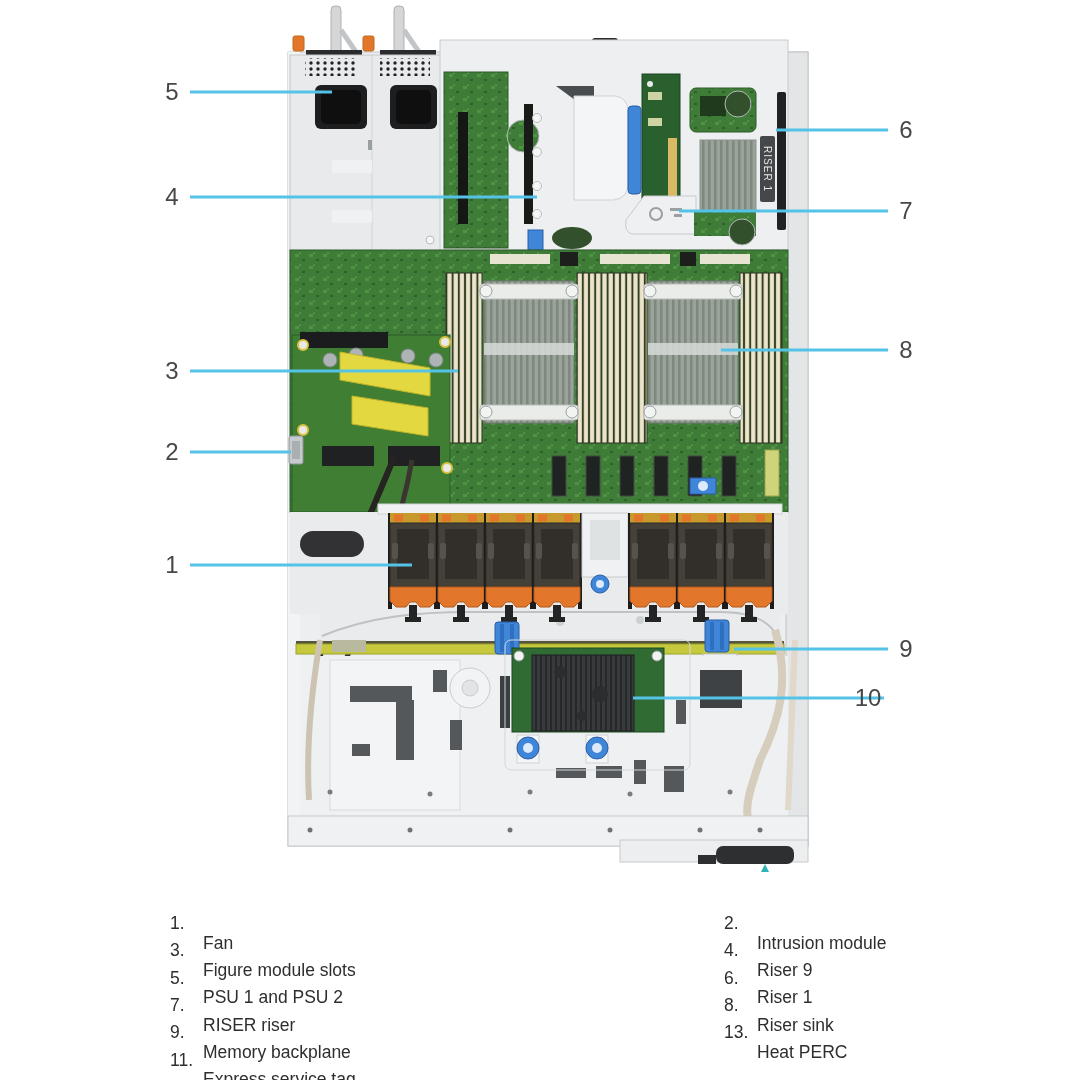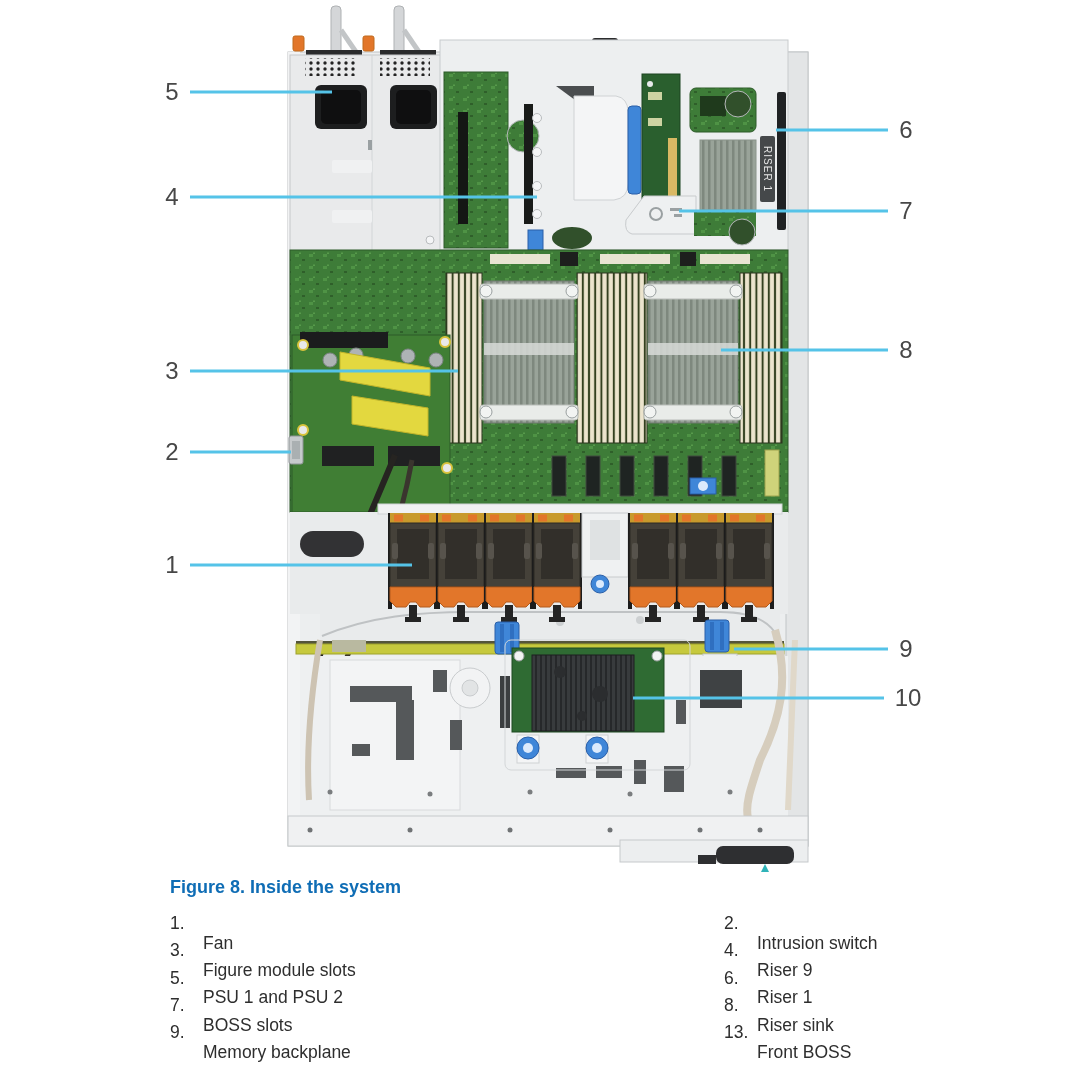--- a/index.html
+++ b/index.html
@@ -342,63 +342,66 @@
 
 <div class="co" style="left:172px;top:565px">1</div>
 <div class="co" style="left:172px;top:452px">2</div>
 <div class="co" style="left:172px;top:371px">3</div>
 <div class="co" style="left:172px;top:197px">4</div>
 <div class="co" style="left:172px;top:92px">5</div>
 <div class="co" style="left:906px;top:130px">6</div>
 <div class="co" style="left:906px;top:211px">7</div>
 <div class="co" style="left:906px;top:350px">8</div>
 <div class="co" style="left:906px;top:649px">9</div>
-<div class="co" style="left:908px;top:698px">10</div>
-
-<div id="caption">Figure 8. Inside the system</div>
+<div class="co" style="left:868px;top:698px">10</div>
+
 
 <div id="legend-left" class="legend-col">
   <div class="legend-row">
     <span class="ln">1.</span>
     <span class="ll">Fan</span>
   </div>
   <div class="legend-row">
     <span class="ln">3.</span>
     <span class="ll">Figure module slots</span>
   </div>
   <div class="legend-row">
     <span class="ln">5.</span>
     <span class="ll">PSU 1 and PSU 2</span>
   </div>
   <div class="legend-row">
     <span class="ln">7.</span>
-    <span class="ll">BOSS slots</span>
+    <span class="ll">RISER riser</span>
   </div>
   <div class="legend-row">
     <span class="ln">9.</span>
     <span class="ll">Memory backplane</span>
   </div>
+  <div class="legend-row">
+    <span class="ln">11.</span>
+    <span class="ll">Express service tag</span>
+  </div>
 </div>
 
 <div id="legend-right" class="legend-col">
   <div class="legend-row">
     <span class="ln">2.</span>
-    <span class="ll">Intrusion switch</span>
+    <span class="ll">Intrusion module</span>
   </div>
   <div class="legend-row">
     <span class="ln">4.</span>
     <span class="ll">Riser 9</span>
   </div>
   <div class="legend-row">
     <span class="ln">6.</span>
     <span class="ll">Riser 1</span>
   </div>
   <div class="legend-row">
     <span class="ln">8.</span>
     <span class="ll">Riser sink</span>
   </div>
   <div class="legend-row">
     <span class="ln">13.</span>
-    <span class="ll">Front BOSS</span>
+    <span class="ll">Heat PERC</span>
   </div>
 </div>
 
 </div>
 
 </body></html>

